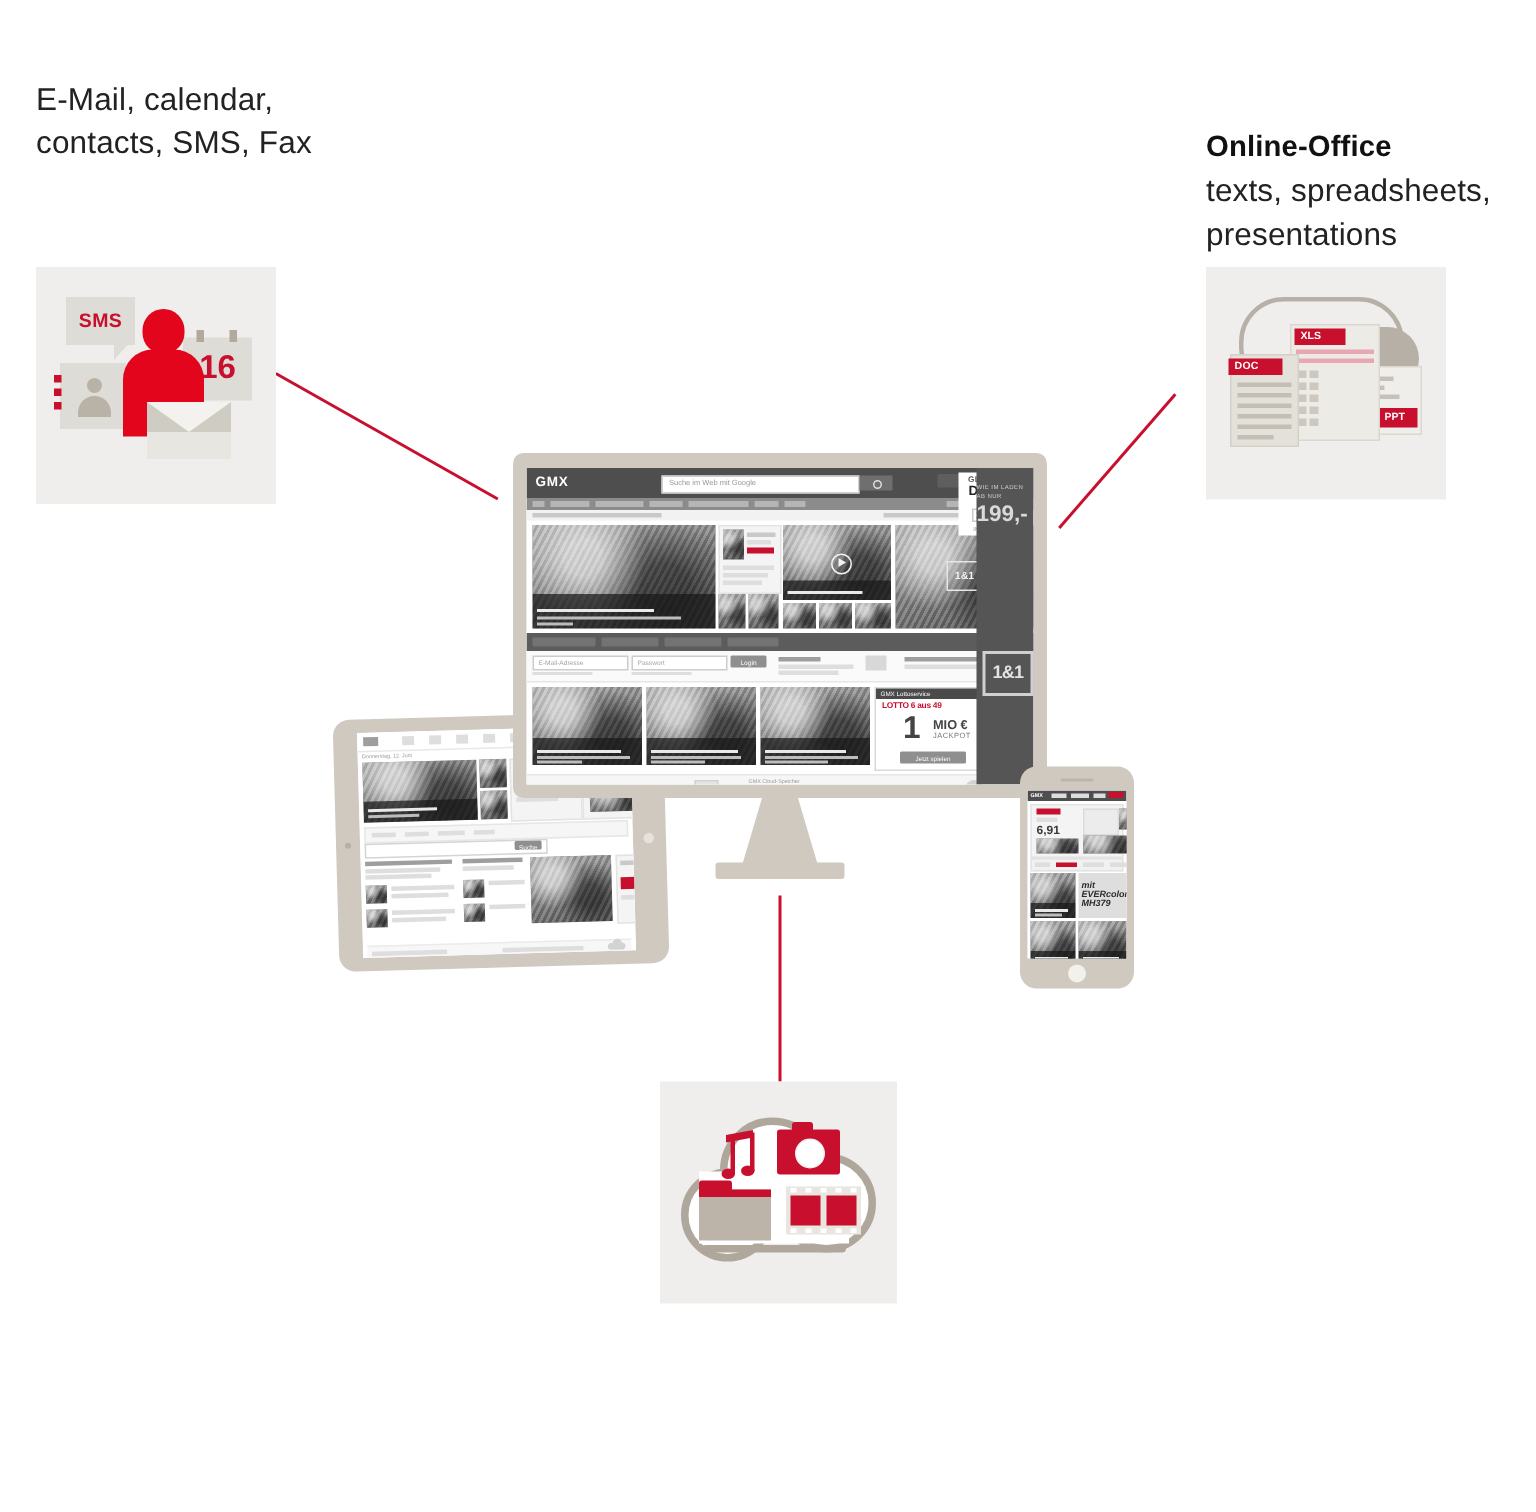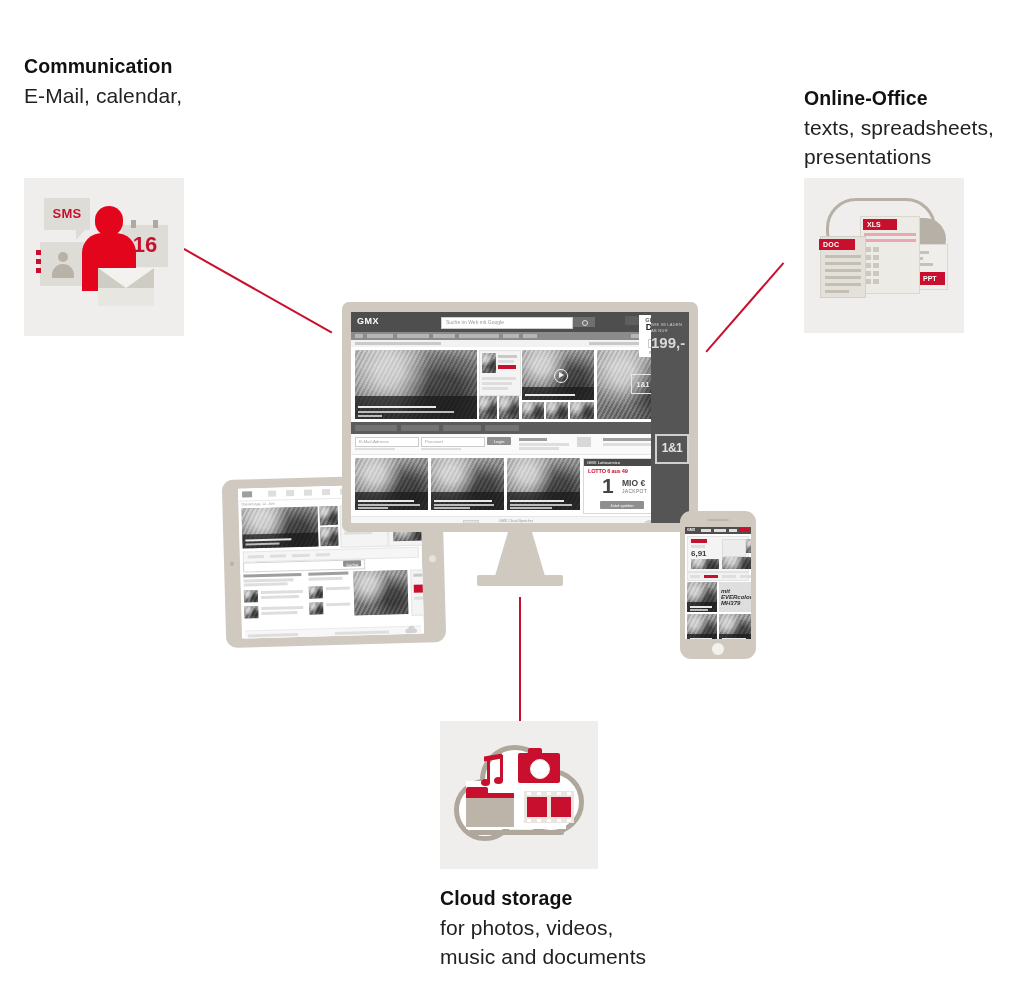--- a/index.html
+++ b/index.html
@@ -187,22 +187,22 @@
 </head>
 <body>
 
 <div class="stage">
 
   <div class="line" id="line-comm"></div>
   <div class="line" id="line-office"></div>
   <div class="line" id="line-cloud"></div>
 
   <div class="txt" id="txt-comm">
-    <div class="hd">Communication</div>
     <div class="sb">E-Mail, calendar,</div>
+    <div class="sb">contacts, SMS, Fax</div>
   </div>
 
   <div class="panel" id="panel-comm">
     <div id="ic-comm">
       <div class="sms-bub">
         <div class="tx">SMS</div>
       </div>
       <div class="sms-tail"></div>
 
       <div class="cardc">
@@ -320,25 +320,20 @@
           <i class="sp" style="left:13px;bottom:1px"></i>
         <i class="sp" style="left:23px;bottom:1px"></i>
           <i class="sp" style="left:33px;bottom:1px"></i>
           <i class="sp" style="left:43px;bottom:1px"></i>
         <i class="fr" style="left:3px"></i>
           <i class="fr" style="left:27px"></i>
       </div>
     </div>
   </div>
 
-  <div class="txt" id="txt-cloud">
-    <div class="hd">Cloud storage</div>
-    <div class="sb">for photos, videos,</div>
-    <div class="sb">music and documents</div>
-  </div>
 
   <div id="tablet">
     <div class="tab-cam"></div>
     <div class="tab-btn"></div>
     <div class="tab-screen">
       <div class="pg">
         <div style="position:absolute;left:0;right:0;top:0;height:12px;background:#fff;border-bottom:1px solid #e8e8e8;">
           <i class="bar d" style="left:4px;top:3px;width:10px;height:6px"></i>
           <i class="bar l" style="left:30px;top:3px;width:8px;height:6px"></i>
           <i class="bar l" style="left:48px;top:3px;width:8px;height:6px"></i>

